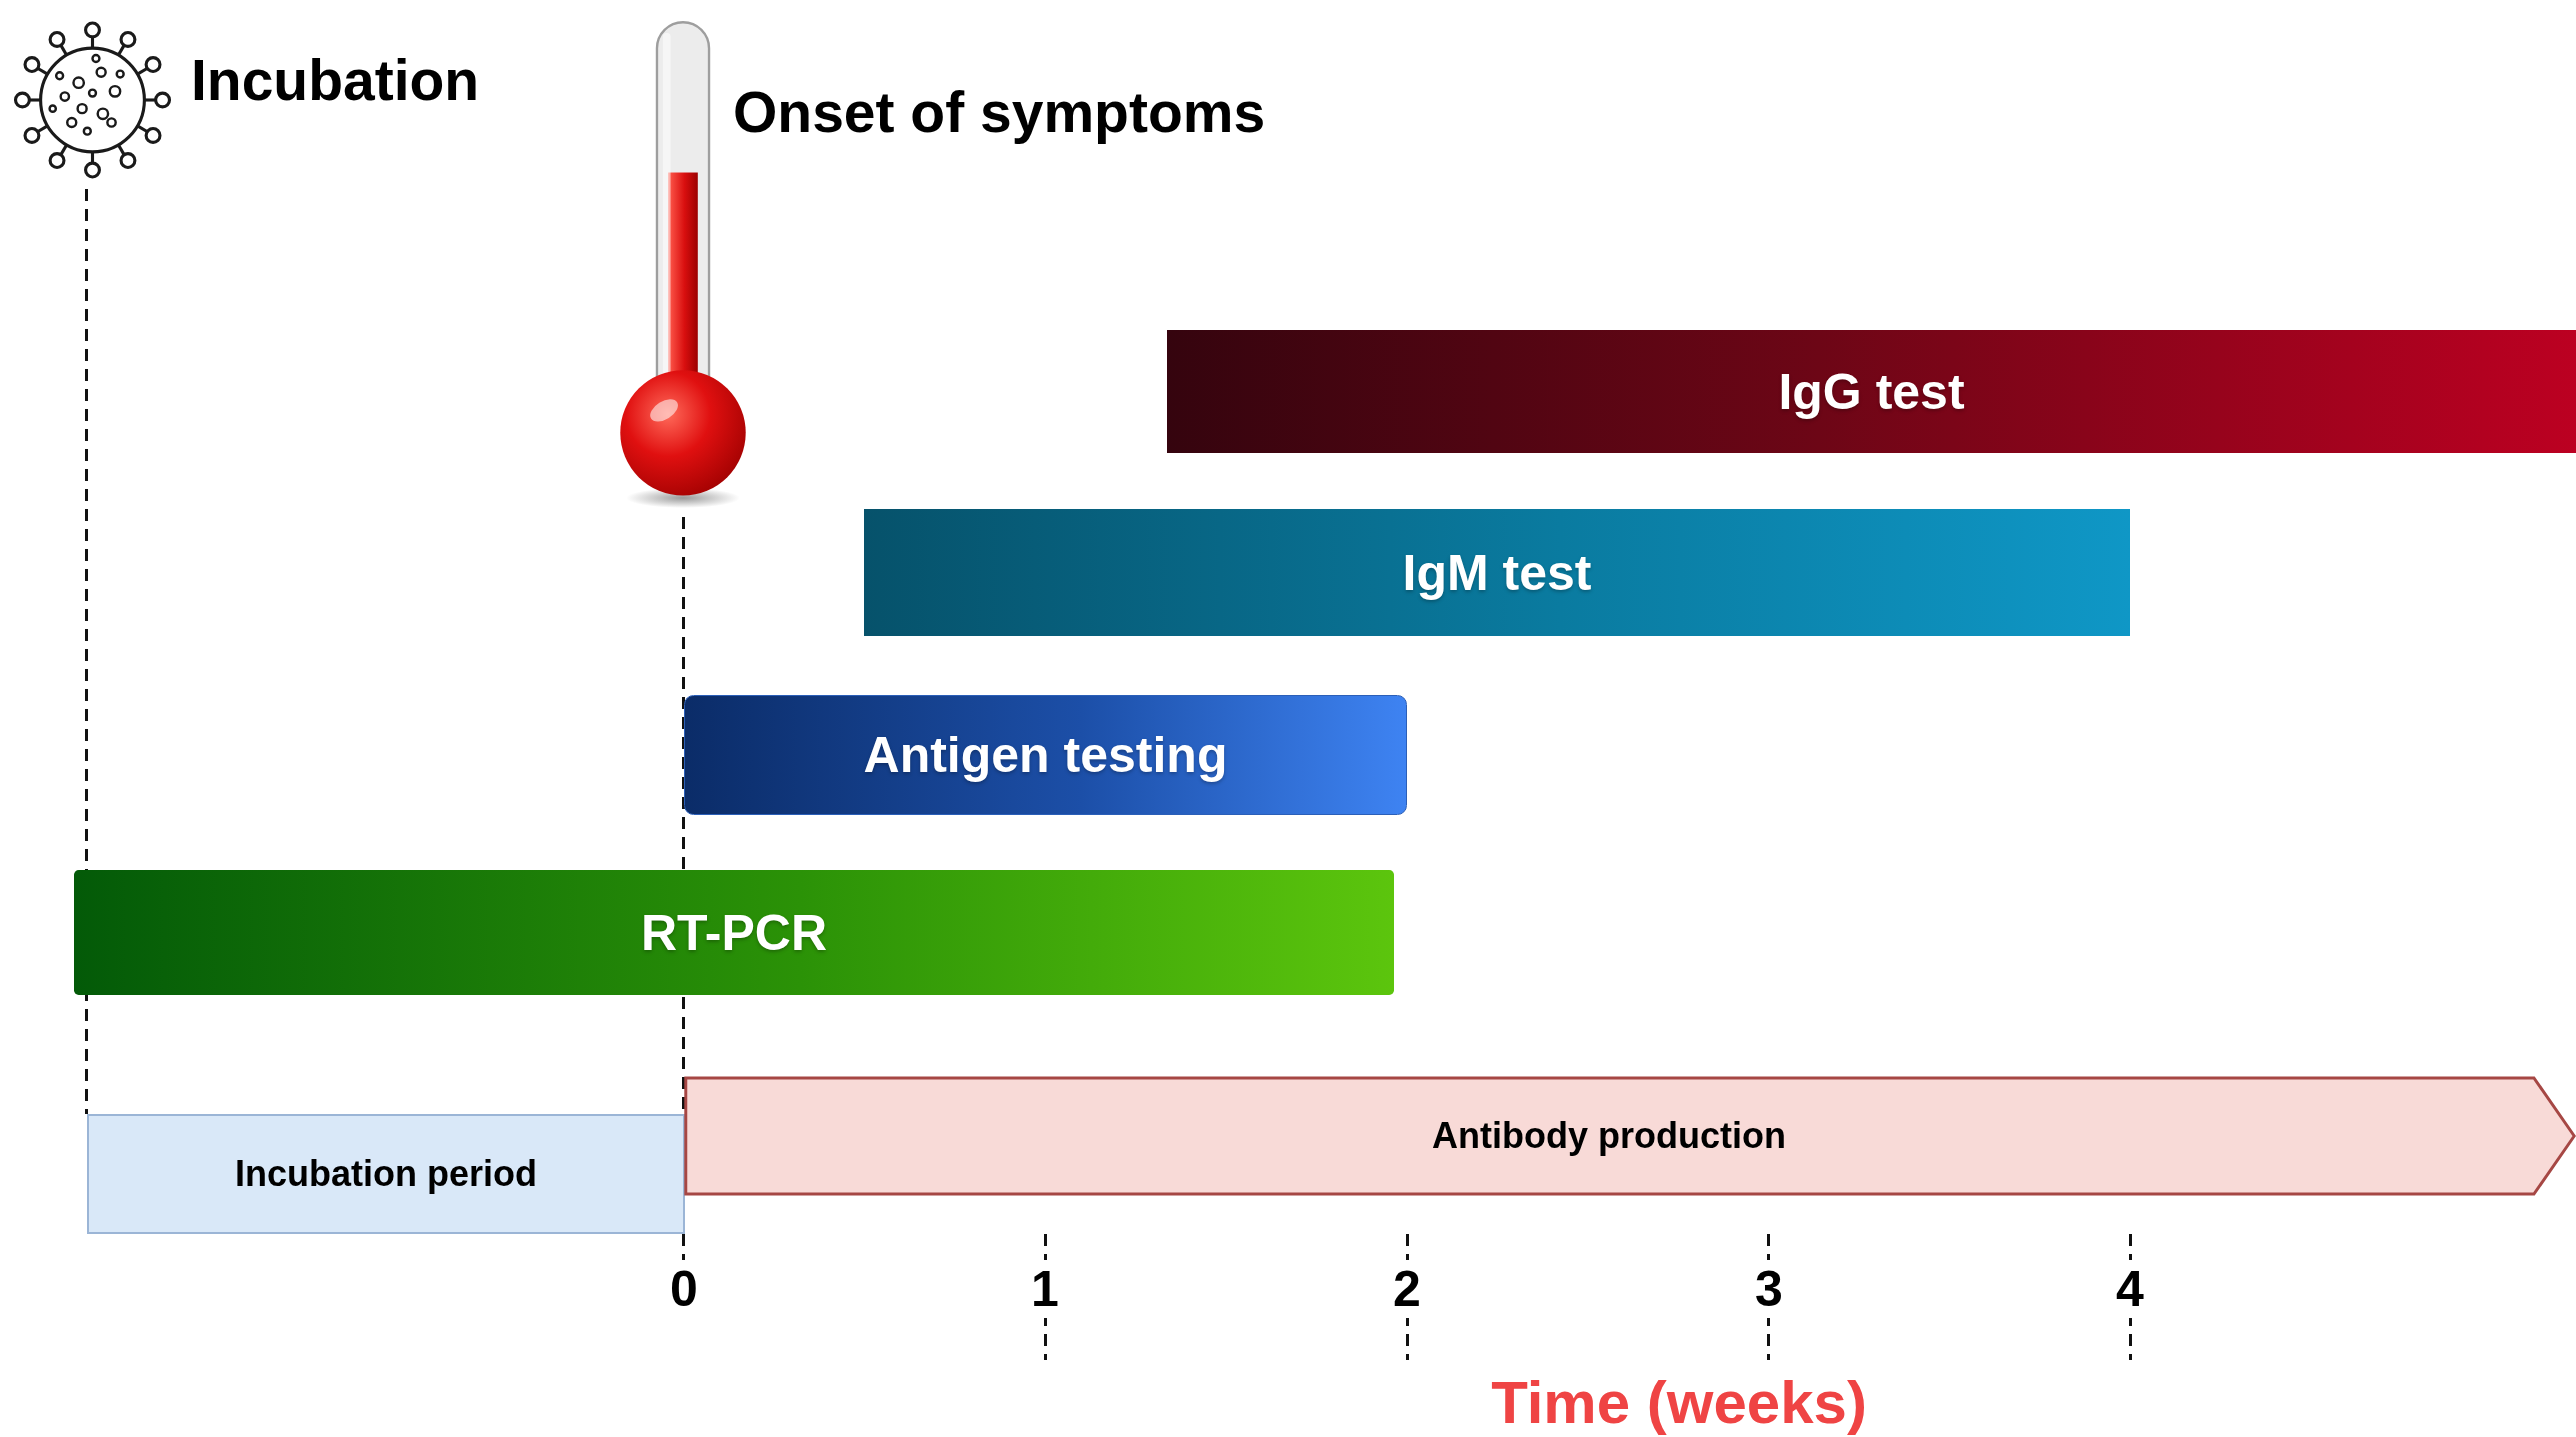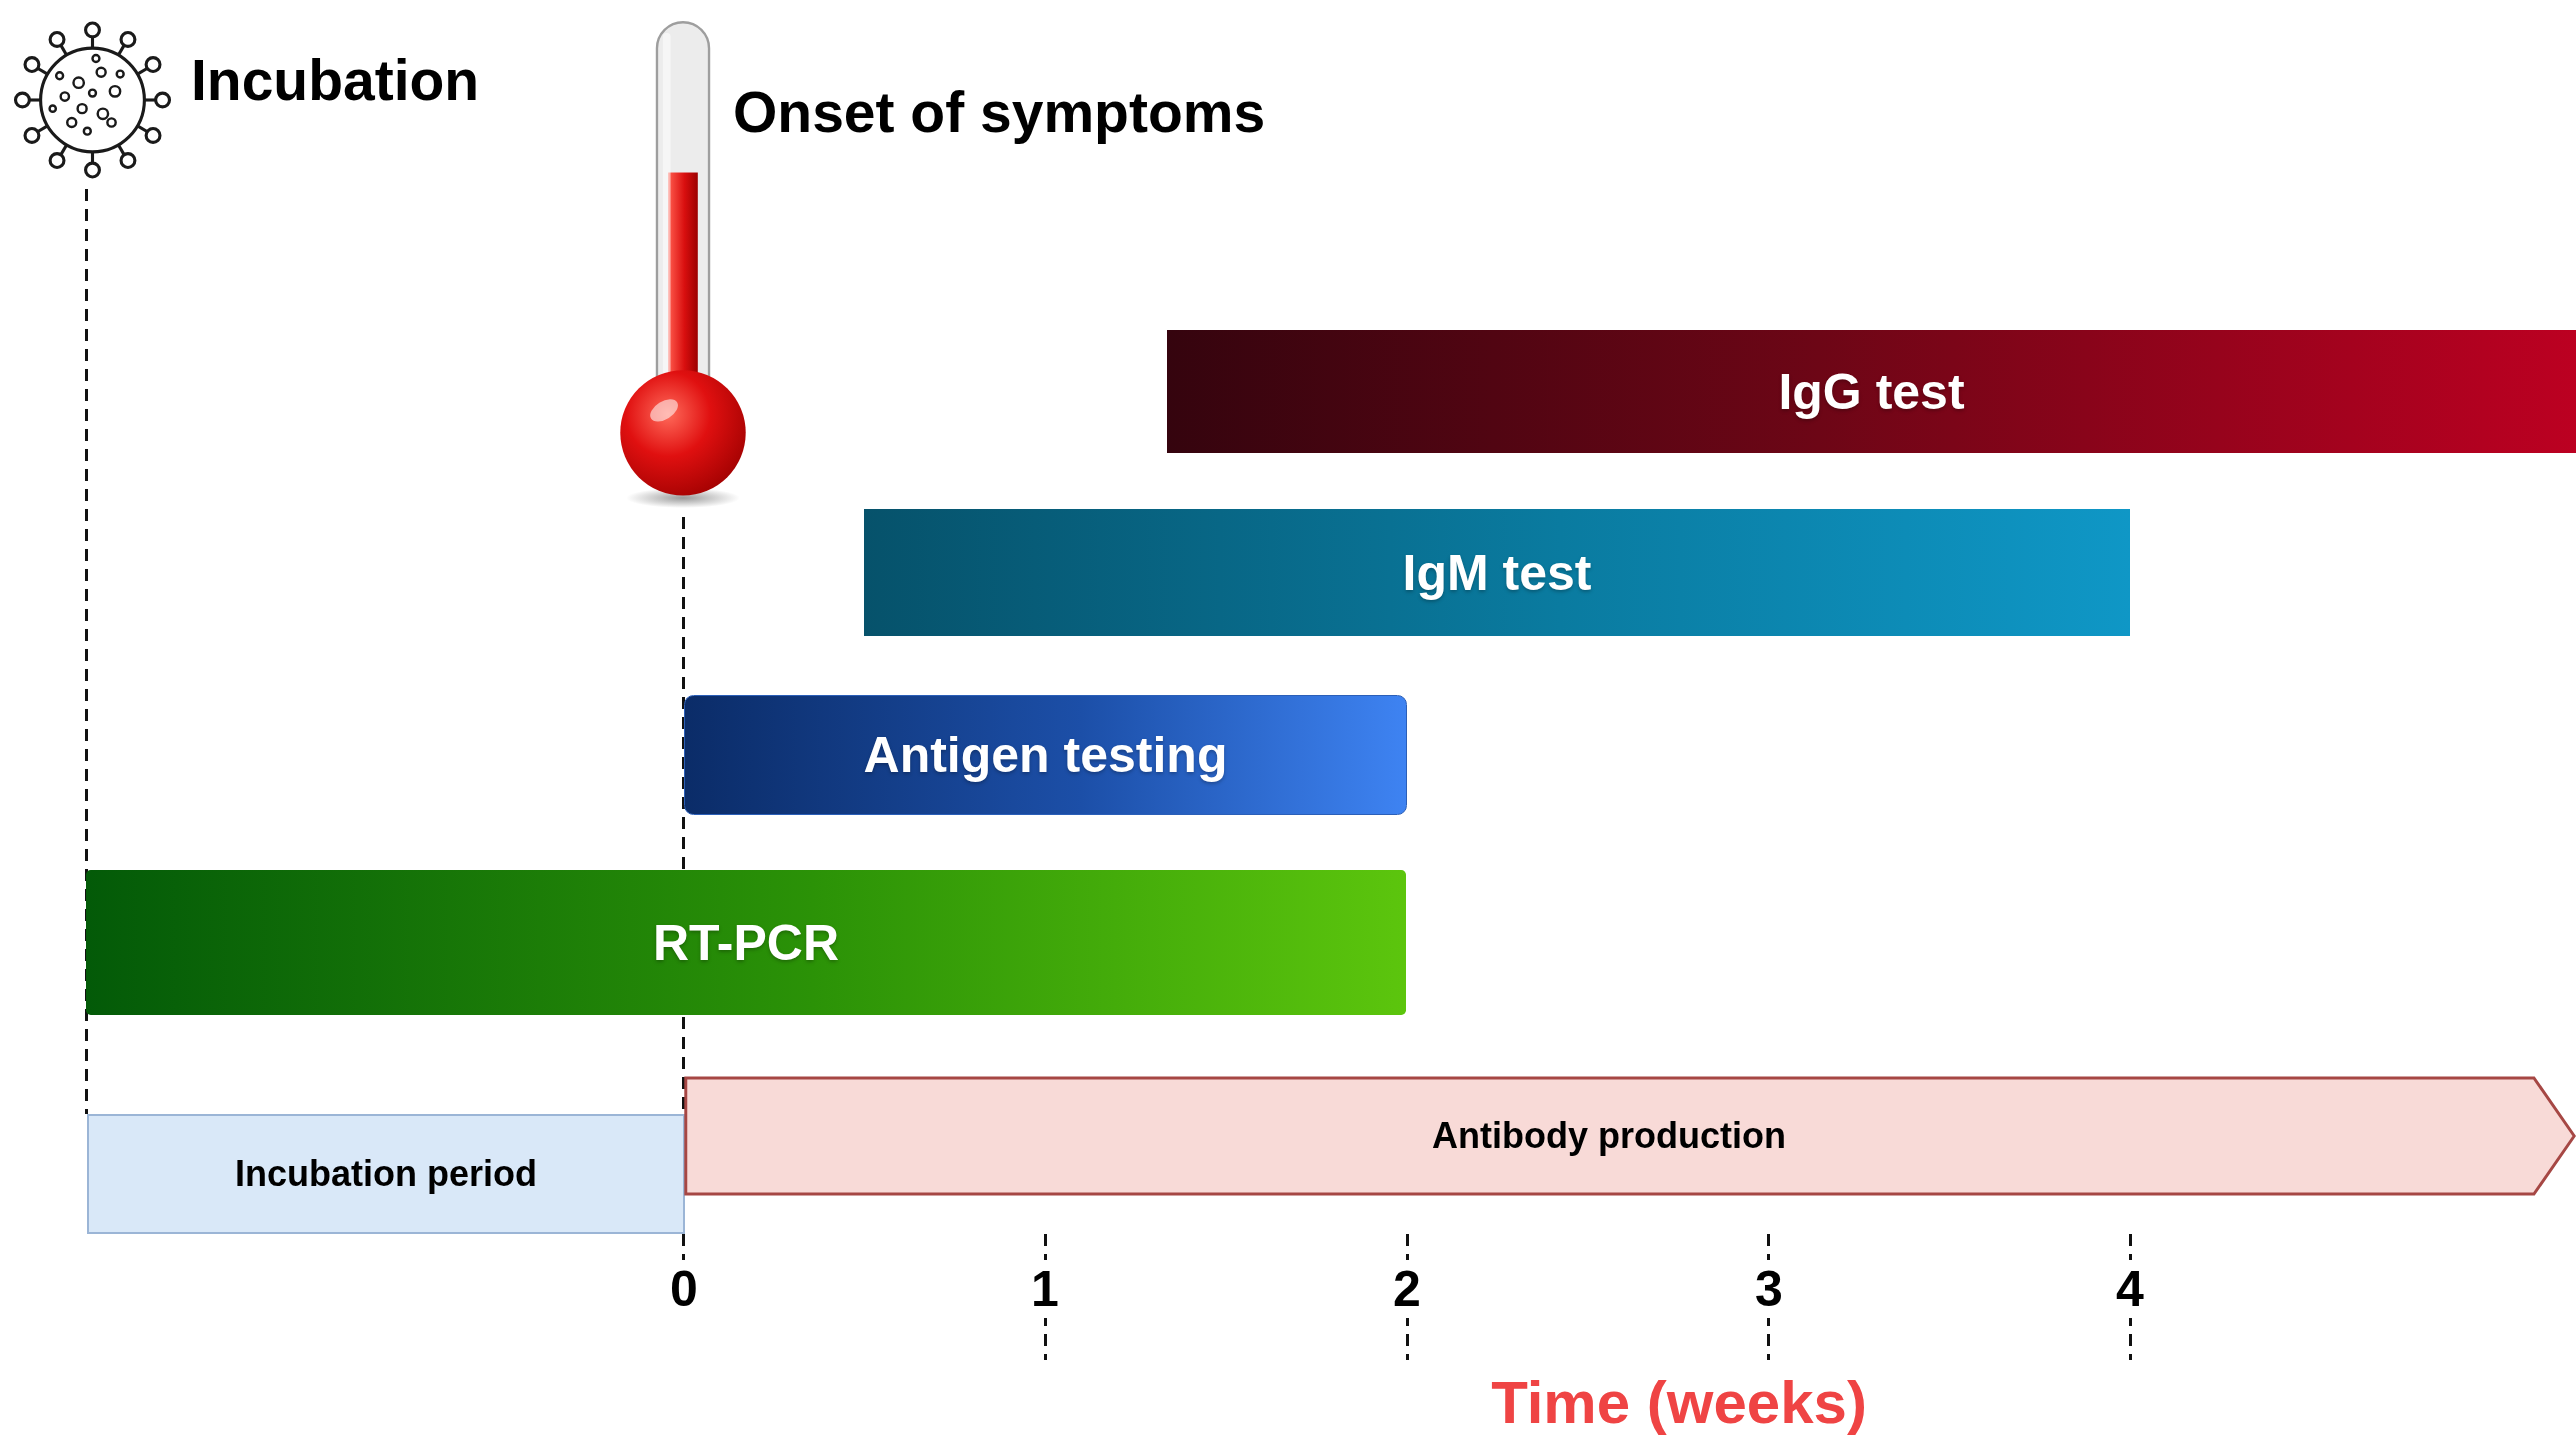--- a/index.html
+++ b/index.html
@@ -142,21 +142,21 @@
   </div>
 
   <div class="bar bar-antigen" style="left:684px; top:695px; width:723px; height:120px; box-sizing:border-box;">
     <span>Antigen testing</span>
   </div>
 
   <div class="bar bar-igm" style="left:864px; top:509px; width:1266px; height:127px;">
     <span>IgM test</span>
   </div>
 
-  <div class="bar bar-rtpcr" style="left:86px; top:870px; width:1320px; height:145px;">
+  <div class="bar bar-rtpcr" style="left:74px; top:870px; width:1320px; height:125px;">
     <span>RT-PCR</span>
   </div>
 
   <div class="phase-incubation" style="left:87px; top:1114px; width:598px; height:120px;">
     <div class="phase-label">Incubation period</div>
   </div>
 
   <div class="phase-antibody" style="left:684px; top:1076px; width:1892px; height:120px;">
     <svg viewBox="0 0 3192 202" width="1892" height="120">
       <polygon points="3,3 3121,3 3189,101 3121,199 3,199" fill="#f8dad7" stroke="#a64744" stroke-width="5"></polygon>

